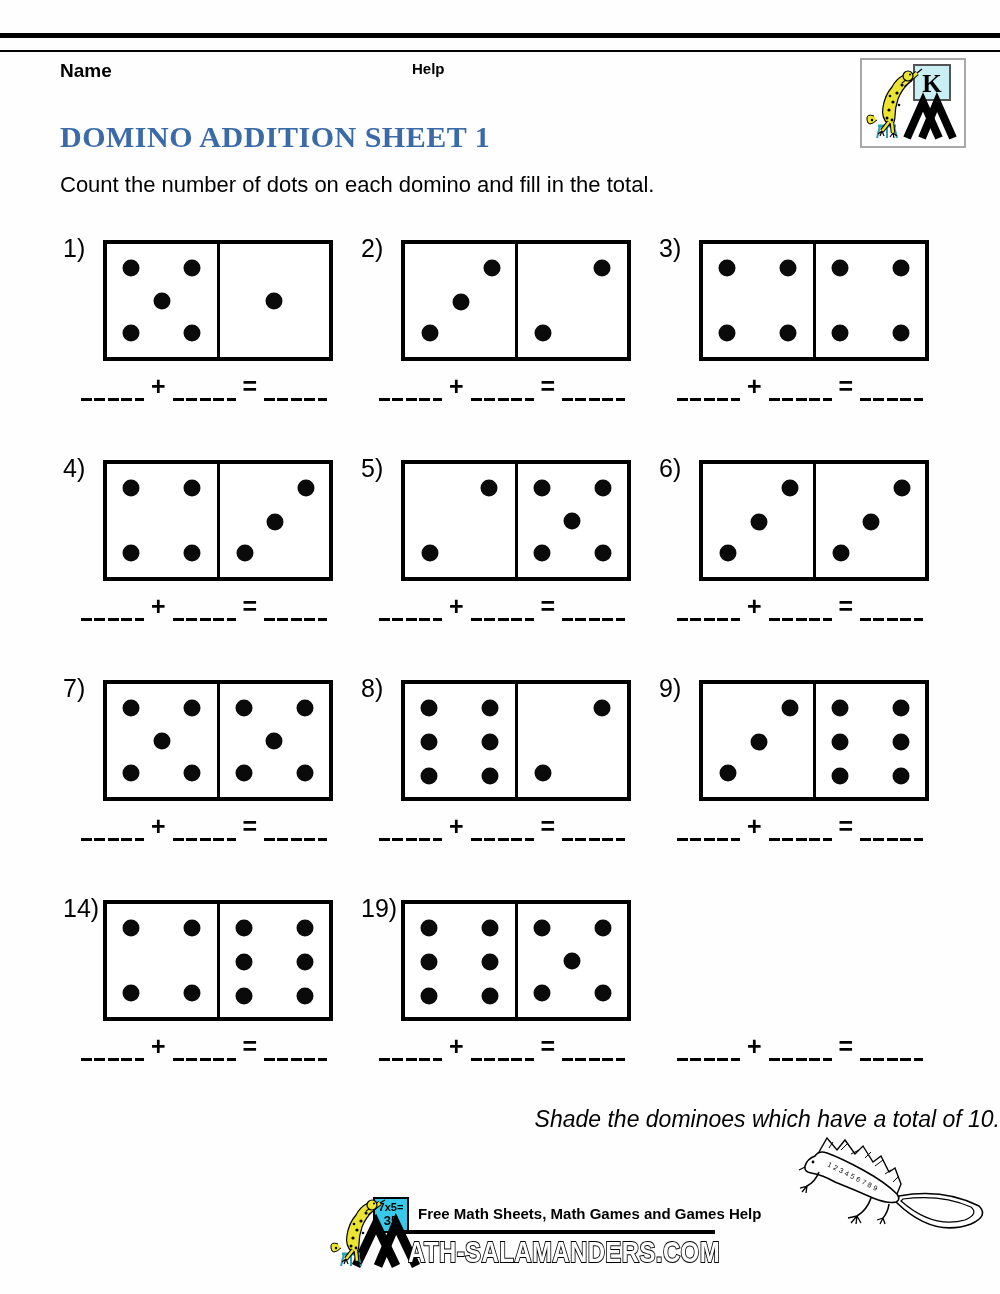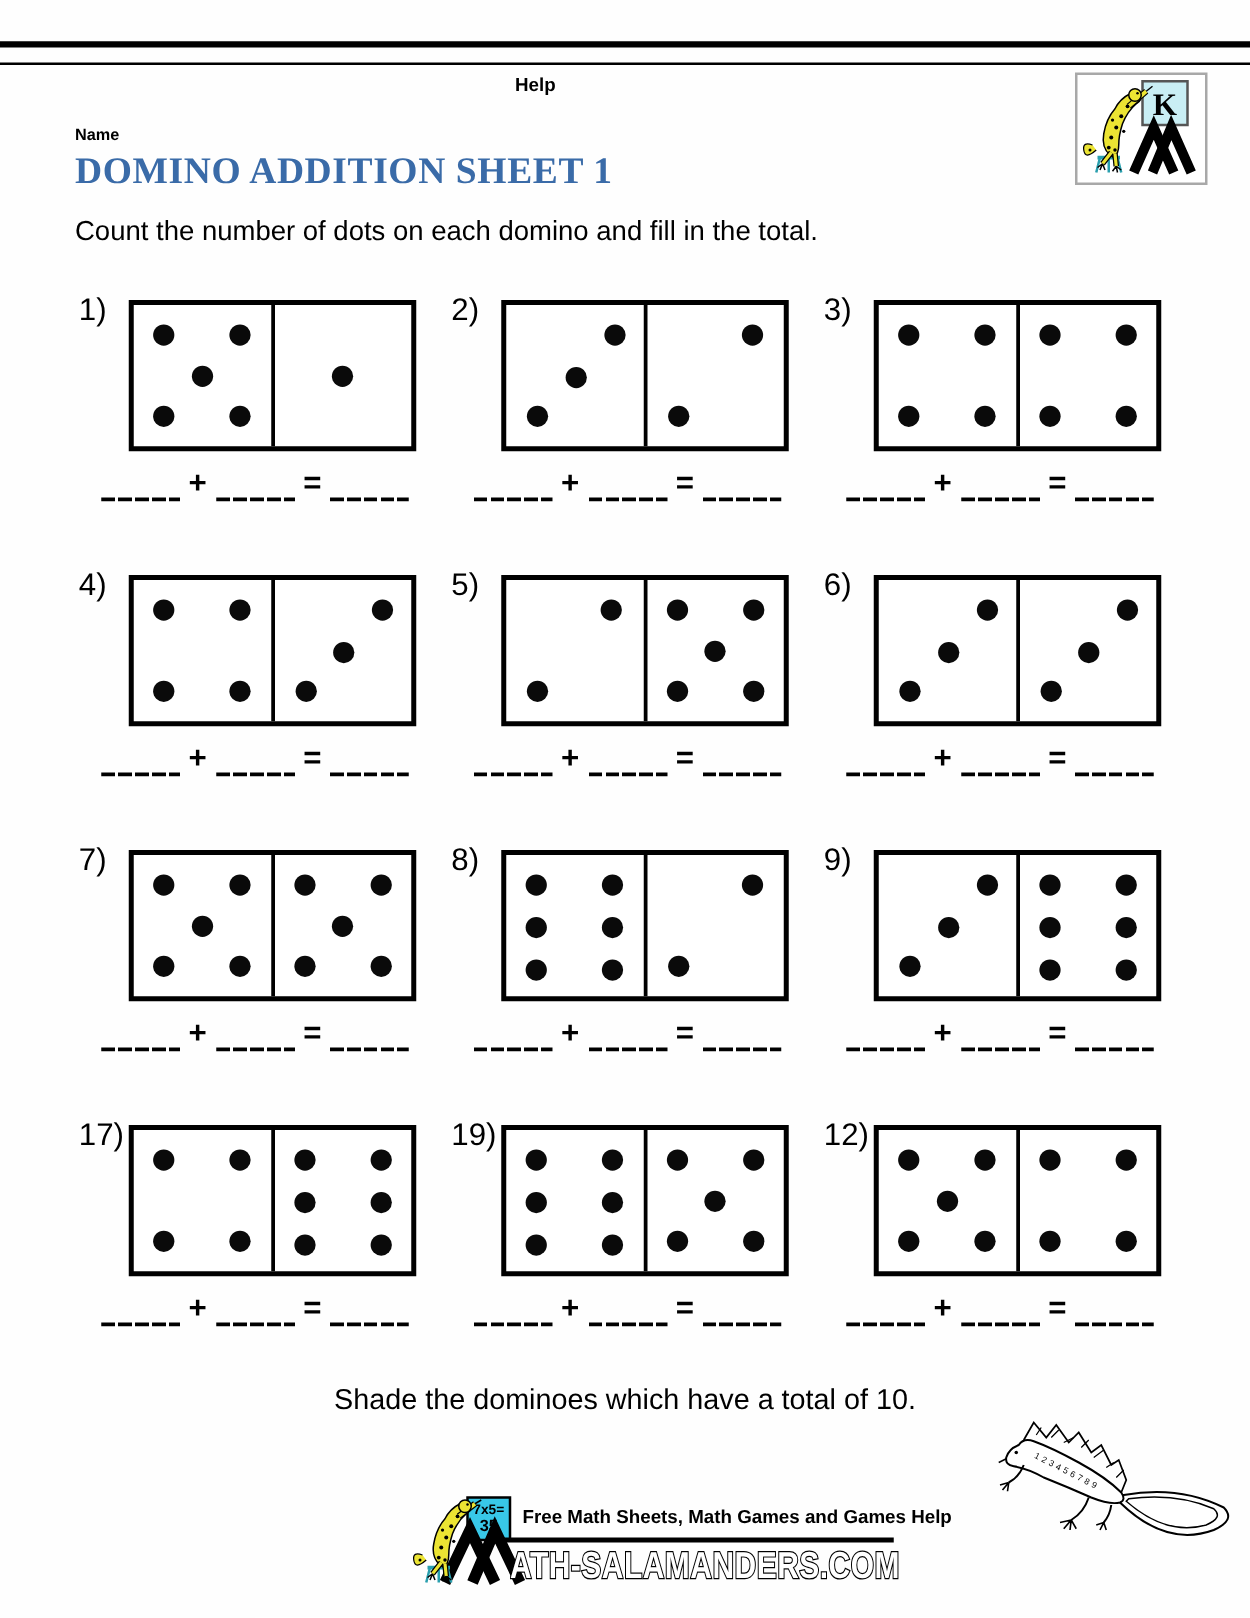--- a/index.html
+++ b/index.html
@@ -3,21 +3,21 @@
 <meta charset="utf-8">
 <style>
   html,body{margin:0;padding:0;background:#fff;}
   .page{position:relative;width:1000px;height:1294px;background:#fefefe;overflow:hidden;
         font-family:"Liberation Sans",sans-serif;color:#000;}
 
   
   .top-rule{position:absolute;left:0;top:33px;width:1000px;height:12px;
             border-top:5px solid #000;border-bottom:2px solid #000;}
 
-  .name-label{position:absolute;left:60px;top:60px;font-size:13px;font-weight:bold;margin-top:40px;}
+  .name-label{position:absolute;left:60px;top:60px;font-size:19px;font-weight:bold;}
   .date-label{position:absolute;left:412px;top:60px;font-size:15px;font-weight:bold;}
 
   .logo-box{position:absolute;left:860px;top:58px;width:102px;height:86px;
             border:2px solid #a8a8a8;background:#fff;}
 
   .title{position:absolute;left:60px;top:120px;margin:0;
          font-family:"Liberation Serif",serif;font-weight:bold;font-size:30px;
          letter-spacing:0.5px;color:#3a6ba8;}
   .instruction{position:absolute;left:60px;top:172px;margin:0;font-size:22px;}
 
@@ -32,21 +32,21 @@
   .dot{position:absolute;width:17px;height:17px;border-radius:50%;background:#0a0a0a;
        transform:translate(-50%,-50%);}
   .answer{position:absolute;left:0;top:148px;width:100%;
           display:flex;justify-content:center;align-items:flex-end;}
   .blank{display:inline-block;width:63px;height:26px;margin:0 3px;
          background-image:repeating-linear-gradient(90deg,#000 0 11px,transparent 11px 13.5px);
          background-size:100% 3px;background-position:left bottom;background-repeat:no-repeat;}
   .op{font-size:25px;font-weight:bold;line-height:1;margin:0 4px 2px 4px;}
 
   .shade-instruction{position:absolute;left:0;top:1106px;width:1000px;margin:0;
-                     text-align:center;font-size:23px;}
+                     text-align:right;font-size:23px;font-style:italic;}
 
   .lizard{position:absolute;left:793px;top:1126px;}
 
   .footer-logo-svg{position:absolute;left:330px;top:1196px;}
   .tagline{position:absolute;left:418px;top:1205px;font-size:15px;font-weight:bold;white-space:nowrap;}
   .footer-rule{position:absolute;left:399px;top:1230px;width:316px;height:4px;background:#000;}
   .site-svg{position:absolute;left:408px;top:1233px;}
 </style>
 </head>
 <body>
@@ -327,21 +327,21 @@
         <div class="answer">
           <span class="blank"></span>
           <span class="op">+</span>
           <span class="blank"></span>
           <span class="op">=</span>
           <span class="blank"></span>
         </div>
       </div>
       <div class="cell">
         <div class="dom-row">
-          <span class="prob-num">17)</span>
+          <span class="prob-num">14)</span>
           <div class="domino">
             <div class="half left">
               <span class="dot" style="left: 22%; top: 21%;"></span>
               <span class="dot" style="left: 78%; top: 21%;"></span>
               <span class="dot" style="left: 22%; top: 79%;"></span>
               <span class="dot" style="left: 78%; top: 79%;"></span>
             </div>
             <div class="half right">
               <span class="dot" style="left: 22%; top: 21%;"></span>
               <span class="dot" style="left: 78%; top: 21%;"></span>
@@ -383,38 +383,20 @@
         </div>
         <div class="answer">
           <span class="blank"></span>
           <span class="op">+</span>
           <span class="blank"></span>
           <span class="op">=</span>
           <span class="blank"></span>
         </div>
       </div>
       <div class="cell">
-        <div class="dom-row">
-          <span class="prob-num">12)</span>
-          <div class="domino">
-            <div class="half left">
-              <span class="dot" style="left: 22%; top: 21%;"></span>
-              <span class="dot" style="left: 78%; top: 21%;"></span>
-              <span class="dot" style="left: 50%; top: 50%;"></span>
-              <span class="dot" style="left: 22%; top: 79%;"></span>
-              <span class="dot" style="left: 78%; top: 79%;"></span>
-            </div>
-            <div class="half right">
-              <span class="dot" style="left: 22%; top: 21%;"></span>
-              <span class="dot" style="left: 78%; top: 21%;"></span>
-              <span class="dot" style="left: 22%; top: 79%;"></span>
-              <span class="dot" style="left: 78%; top: 79%;"></span>
-            </div>
-          </div>
-        </div>
         <div class="answer">
           <span class="blank"></span>
           <span class="op">+</span>
           <span class="blank"></span>
           <span class="op">=</span>
           <span class="blank"></span>
         </div>
       </div>
     </div>
 

